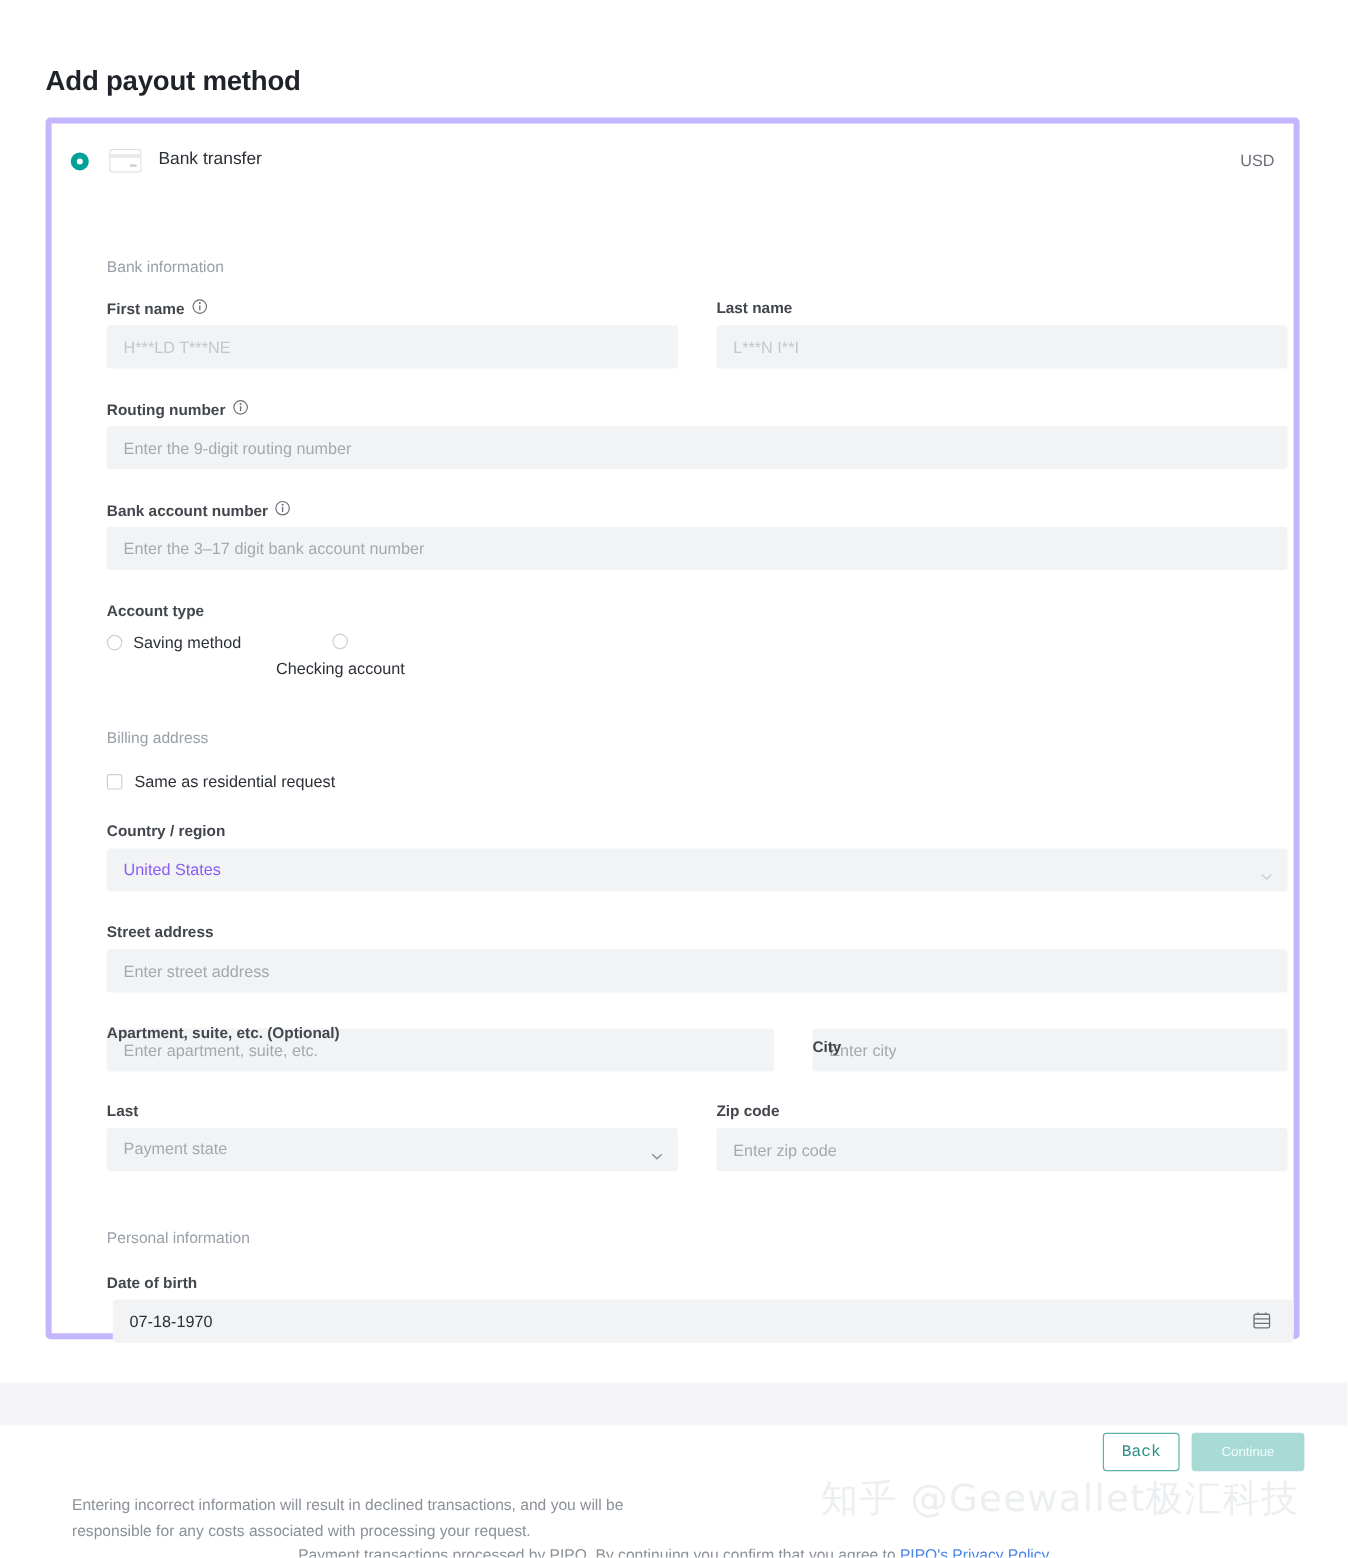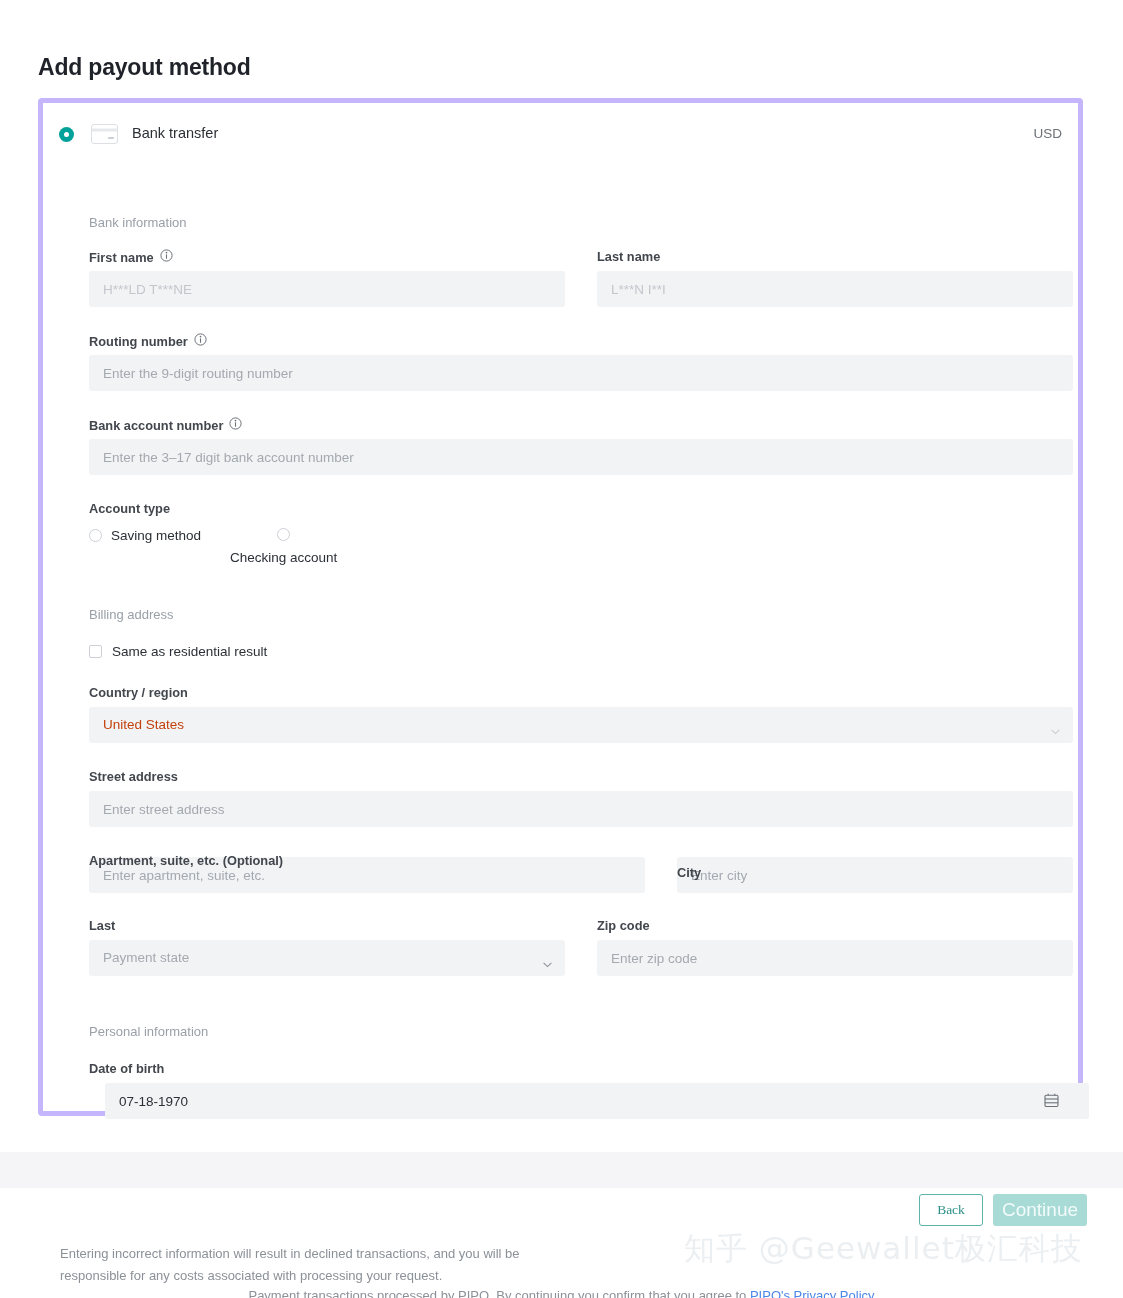--- a/index.html
+++ b/index.html
@@ -143,21 +143,21 @@
     border-radius: 3px;
   }
   .select-wrap .sel-text {
     position: absolute;
     left: 14px;
     top: 0;
     line-height: 36px;
     font-size: 13.5px;
     color: #a4a9b0;
   }
-  .select-wrap.muted .sel-text { color: #c2410c; }
+  .select-wrap.muted .sel-text { color: #8b5cf6; }
   .chev {
     position: absolute;
     right: 13px;
     top: 14px;
     width: 9px;
     height: 6px;
   }
 
   
   .radio-opt {
@@ -219,36 +219,36 @@
     left: 919px;
     top: 1194px;
     width: 64px;
     height: 32px;
     box-sizing: border-box;
     border: 1px solid #5cb3ac;
     border-radius: 3px;
     background: #ffffff;
     color: #2c8f88;
     font-size: 13.5px;
-    font-family: Liberation Serif, serif;
+    font-family: Liberation Mono, monospace;
     cursor: pointer;
     padding: 0;
   }
   .btn-continue {
     position: absolute;
     left: 993px;
     top: 1194px;
     width: 94px;
     height: 32px;
     box-sizing: border-box;
     border: none;
     border-radius: 3px;
     background: #a8dbd6;
     color: #f2fbfa;
-    font-size: 19px;
+    font-size: 11px;
     font-family: "Liberation Sans", sans-serif;
     cursor: default;
     padding: 0;
   }
 
   .disclaimer {
     position: absolute;
     left: 60px;
     top: 1243px;
     width: 492px;
@@ -357,21 +357,21 @@
     </div>
     <div class="radio-opt" style="left:187px; top:361px;flex-direction:column;">
       <span class="radio-hollow"></span>
       <span>Checking account</span>
     </div>
 
     <div class="section-title" style="left:46px; top:440px;">Billing address</div>
 
     <div class="checkbox-row" style="left:46px; top:477px;">
       <span class="checkbox-box"></span>
-      <span>Same as residential result</span>
+      <span>Same as residential request</span>
     </div>
 
     <div class="field-label" style="left:46px; top:518px;">
       <span>Country / region</span>
     </div>
     <div class="select-wrap muted" style="left:46px; top:540px; width:984px;">
       <span class="sel-text">United States</span>
       <span class="chev">
         <svg width="9" height="6" viewBox="0 0 9 6">
             <path d="M0.6 0.8 L4.5 4.6 L8.4 0.8" fill="none" stroke="#c9cdd2" stroke-width="1.1"></path>
@@ -410,21 +410,21 @@
       <span>Zip code</span>
     </div>
     <input class="input" style="left: 554px; top: 773px; width: 476px;" placeholder="Enter zip code">
 
     <div class="section-title" style="left:46px; top:857px;">Personal information</div>
 
     <div class="field-label" style="left:46px; top:894px;">
       <span>Date of birth</span>
     </div>
     <div style="position:absolute; left:46px; top:916px; width:984px; height:36px;">
-      <input class="input" style="left: 16px; top: 0px; width: 984px;" value="07-18-1970">
+      <input class="input" style="left: 5px; top: 0px; width: 984px;" value="07-18-1970">
       <span class="cal-icon">
         <svg width="15" height="15" viewBox="0 0 15 15">
           <rect x="1" y="2.2" width="13" height="11.3" rx="1.2" fill="none" stroke="#6b7178" stroke-width="1.1"></rect>
           <line x1="1" y1="6" x2="14" y2="6" stroke="#6b7178" stroke-width="1.1"></line>
           <line x1="1" y1="9.8" x2="14" y2="9.8" stroke="#6b7178" stroke-width="1.1"></line>
           <line x1="4.2" y1="0.8" x2="4.2" y2="2.6" stroke="#6b7178" stroke-width="1.1"></line>
           <line x1="10.8" y1="0.8" x2="10.8" y2="2.6" stroke="#6b7178" stroke-width="1.1"></line>
         </svg>
       </span>
     </div>

